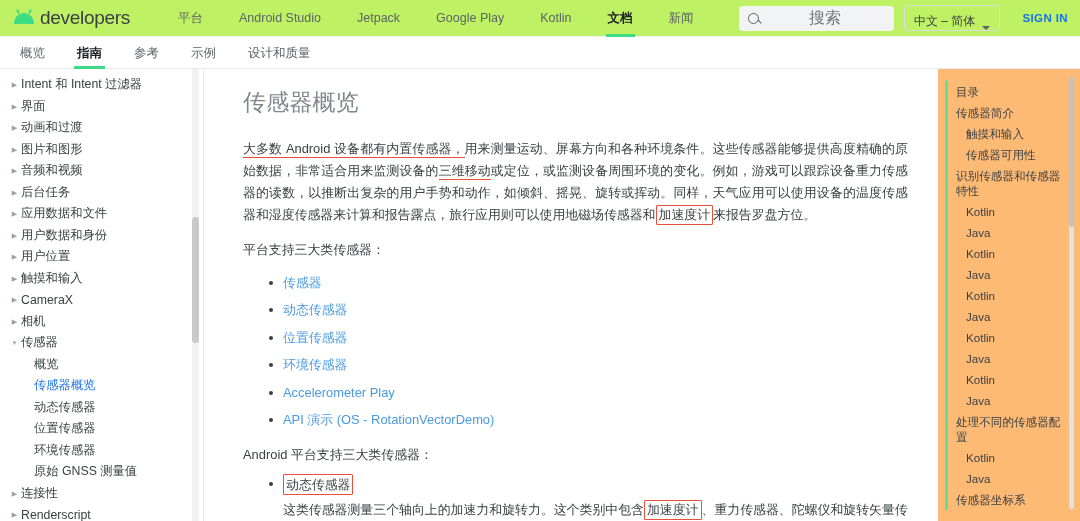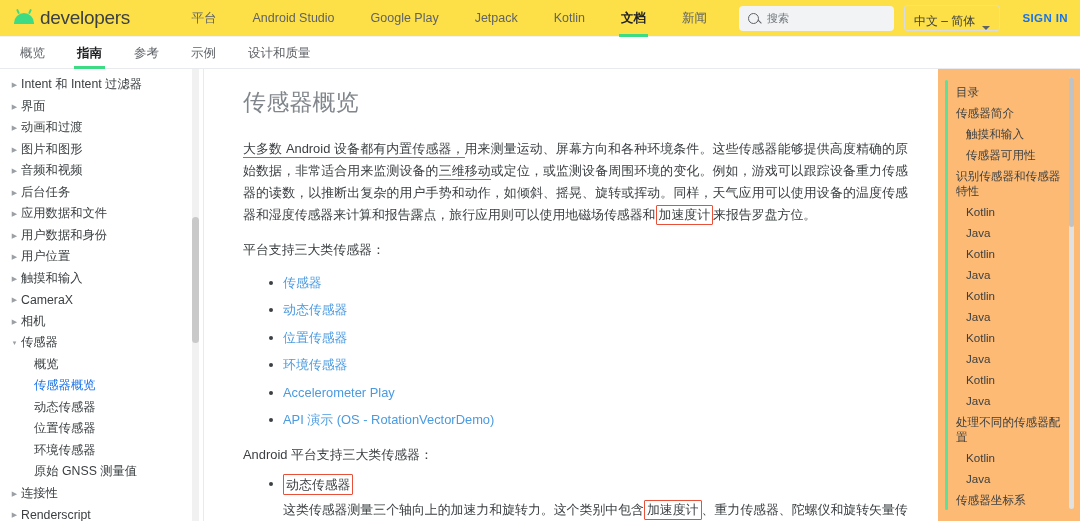--- a/index.html
+++ b/index.html
@@ -10,25 +10,24 @@
     font-family: "Liberation Sans", "DejaVu Sans", sans-serif;
     color: #3c4043;
   }
   body { position: relative; }
 
   
   .header {
     height: 37px;
     display: flex;
     align-items: center;
-    background: #fde047;
+    background: #bef264;
     border-bottom: 1px solid #f1f3f4;
     position: relative;
     z-index: 5;
-    gap: 14px;
   }
   .logo-wrap {
     display: flex; align-items: center;
     padding-left: 14px;
     gap: 6px;
     width: 160px;
   }
   .droid {
     width: 20px; height: 11px;
     background: #3ddc84;
@@ -102,21 +101,21 @@
     flex: 0 0 auto;
   }
   .search-ico::after {
     content: "";
     position: absolute;
     width: 5px; height: 1.4px;
     background: #5f6368;
     transform: rotate(45deg);
     right: -4px; bottom: 0px;
   }
-  .search-ph { font-size: 11px; color: #70757a; }
+  .search-ph { font-size: 16px; color: #70757a; margin-left: 42px; }
 
   .lang-select {
     height: 26px;
     border: 1px solid #dadce0;
     border-radius: 3px;
     display: flex; align-items: flex-end;
     gap: 7px;
     padding: 0 9px;
     cursor: pointer;
   }
@@ -353,22 +352,22 @@
 <body>
 
 <div class="header">
   <div class="logo-wrap">
     <div class="droid"></div>
     <span class="logo-text">developers</span>
   </div>
   <div class="nav-main">
     <div class="nav-item">平台</div>
     <div class="nav-item">Android Studio</div>
+    <div class="nav-item">Jetpack</div>
     <div class="nav-item">Google Play</div>
-    <div class="nav-item">Jetpack</div>
     <div class="nav-item">Kotlin</div>
     <div class="nav-item active">文档</div>
     <div class="nav-item">新闻</div>
   </div>
   <div class="header-right">
     <div class="search-box">
       <span class="search-ico"></span>
       <span class="search-ph">搜索</span>
     </div>
     <div class="lang-select">

